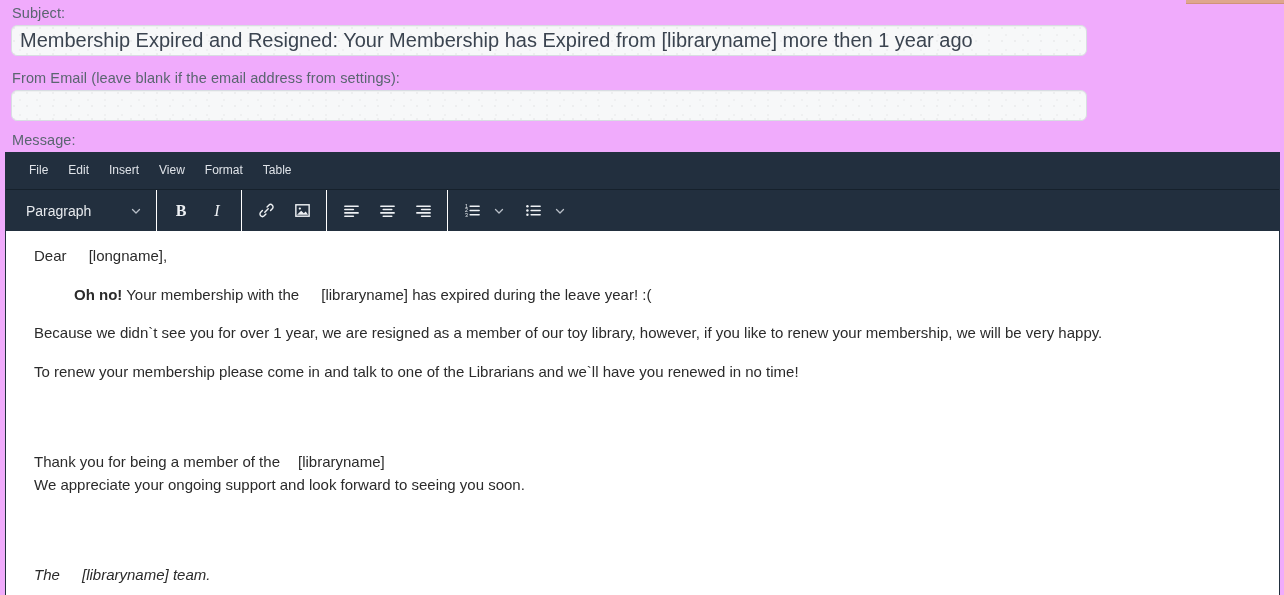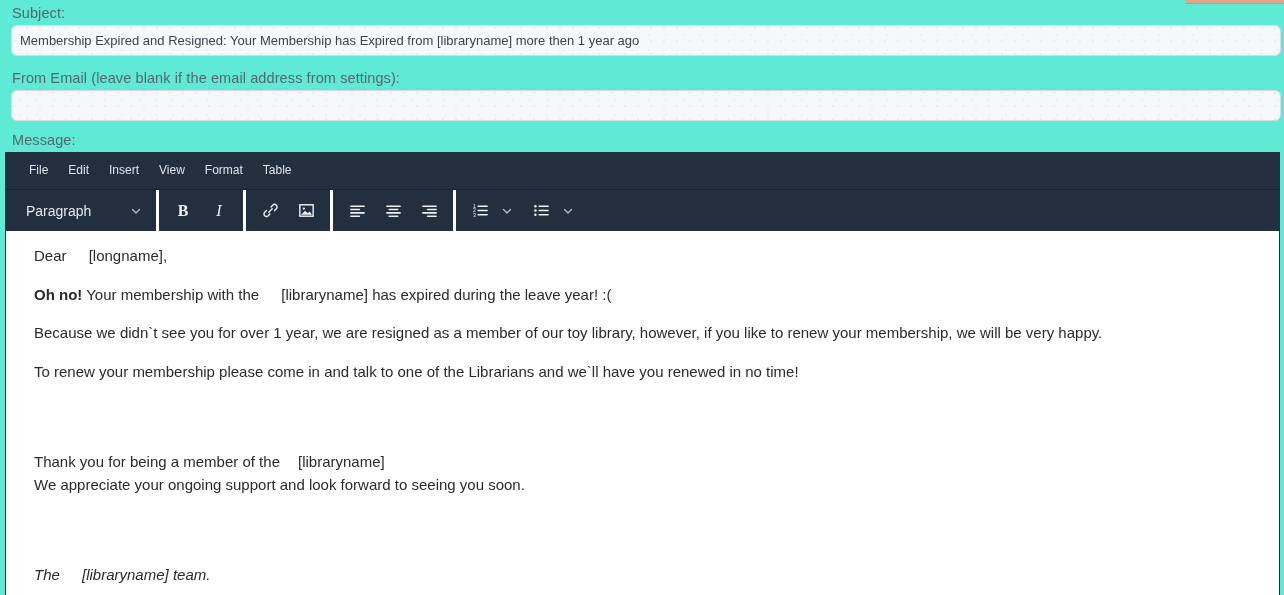--- a/index.html
+++ b/index.html
@@ -10,21 +10,21 @@
     height: 595px;
     background: #ffffff;
     font-family: "Liberation Sans", sans-serif;
     overflow: hidden;
   }
 
   .page {
     position: relative;
     width: 1284px;
     height: 595px;
-    background: #5eead4;
+    background: #f0abfc;
   }
 
   
   .top-accent {
     position: absolute;
     top: 0px;
     left: 1186px;
     width: 98px;
     height: 4px;
     background: #dfa68d;
@@ -39,32 +39,32 @@
     display: block;
     font-size: 14.5px;
     color: #5a6570;
     padding: 4px 0 3px 8px;
     line-height: 18px;
     letter-spacing: 0.1px;
   }
 
   .text-input {
     display: block;
-    width: 1270px;
+    width: 1076px;
     margin: 0 6px 0 7px;
     height: 31px;
     border: 1px solid #d8dde2;
     border-radius: 6px;
     background-color: #f7f8f9;
     background-image:
       radial-gradient(circle at 2px 2px, rgba(0,0,0,0.045) 0.7px, transparent 0.8px),
       radial-gradient(circle at 8px 9px, rgba(0,0,0,0.035) 0.7px, transparent 0.8px);
     background-size: 13px 13px, 17px 15px;
     font-family: "Liberation Sans", sans-serif;
-    font-size: 13px;
+    font-size: 20px;
     color: #3b4450;
     padding: 0 8px;
     outline: none;
     box-shadow: inset 0 1px 1px rgba(0,0,0,0.035);
   }
 
   .text-input::placeholder { color: #a9b0b8; }
 
   .spacer-sm { height: 9px; }
   .spacer-xs { height: 6px; }
@@ -102,21 +102,21 @@
     height: 41px;
     display: flex;
     align-items: center;
     padding: 0 0 0 8px;
   }
 
   .tb-group {
     display: flex;
     align-items: center;
     height: 41px;
-    border-right: 3px solid #ffffff;
+    border-right: 1px solid #ffffff;
     padding: 0 6px;
   }
   .tb-group:first-child { padding-left: 4px; }
 
   .fmt-select {
     display: flex;
     align-items: center;
     justify-content: space-between;
     min-width: 132px;
     height: 30px;
@@ -174,21 +174,21 @@
     text-decoration: none;
     border-bottom: none;
     background-repeat: repeat-x;
     background-position: 0 100%;
     background-size: 4px 3px;
     background-image: linear-gradient(45deg, transparent 45%, #e8432f 45%, #e8432f 55%, transparent 55%);
     padding-bottom: 1px;
     padding-left: 18px;
   }
 
-  b, strong { font-weight: bold; }
+  b, strong { font-weight: bold; margin-left: 40px; }
   .bi { font-weight: normal; font-style: italic; }
 </style>
 </head>
 <body>
 
 <div class="page">
 
   <div class="top-accent"></div>
 
   <div class="form-area">

